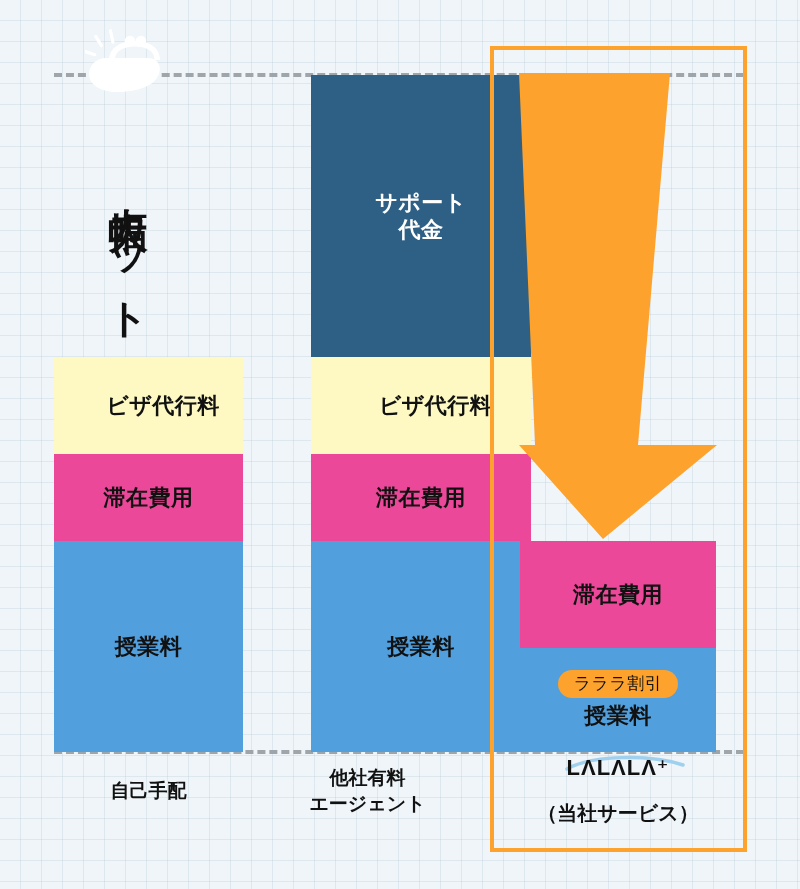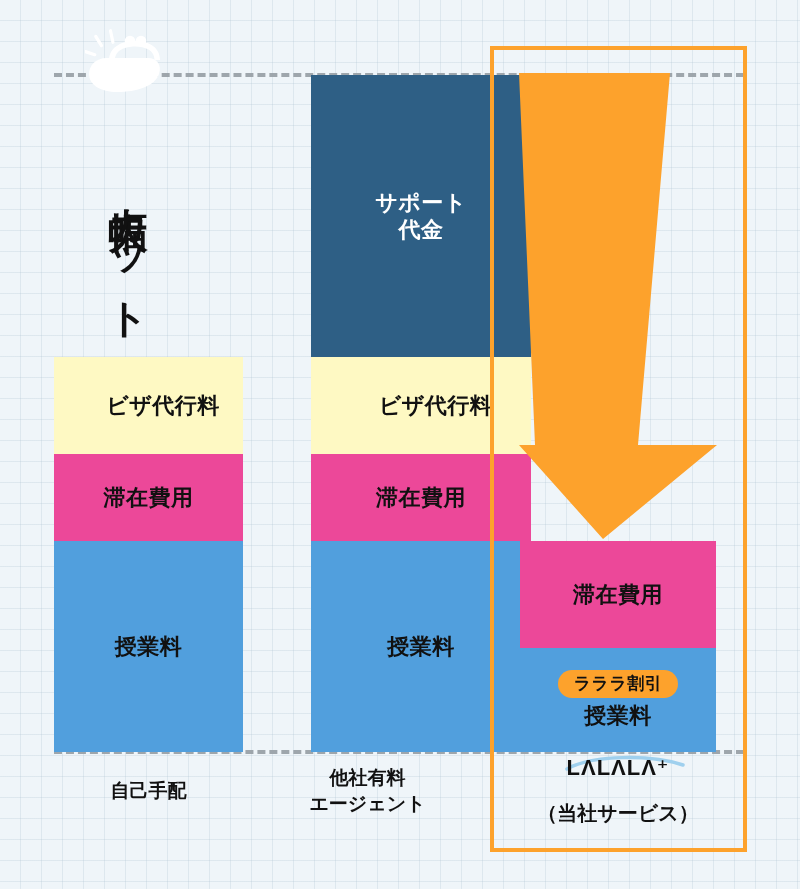--- a/index.html
+++ b/index.html
@@ -78,21 +78,21 @@
   #bar-lalala{left:520px;top:541px;width:196px;height:211px;z-index:7;}
   #bar-lalala .s-stay{top:0;height:107px;}
   #bar-lalala .s-tuition{
     top:107px;height:104px;
     flex-direction:column;justify-content:center;gap:4px;
   }
 
   
   #discount-badge{
     background:#fda22c;color:#111;
-    font-size:17px;font-weight:700;
+    font-size:17px;font-weight:400;
     padding:5px 16px 6px;border-radius:999px;
     line-height:1;white-space:nowrap;
     letter-spacing:.5px;
   }
 
   
   #cut-arrow{
     position:absolute;left:490px;top:73px;width:256px;height:466px;
     z-index:5;
   }

